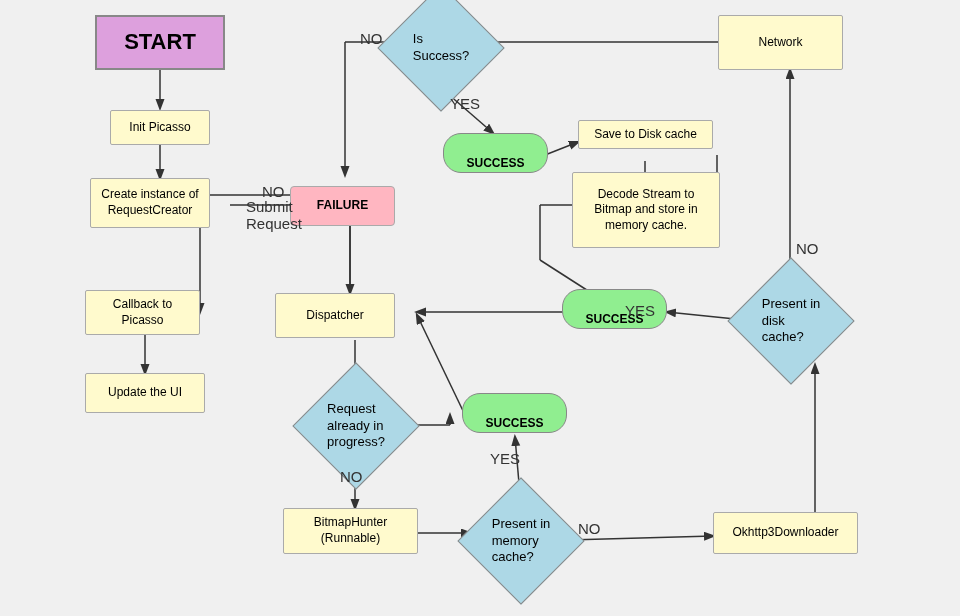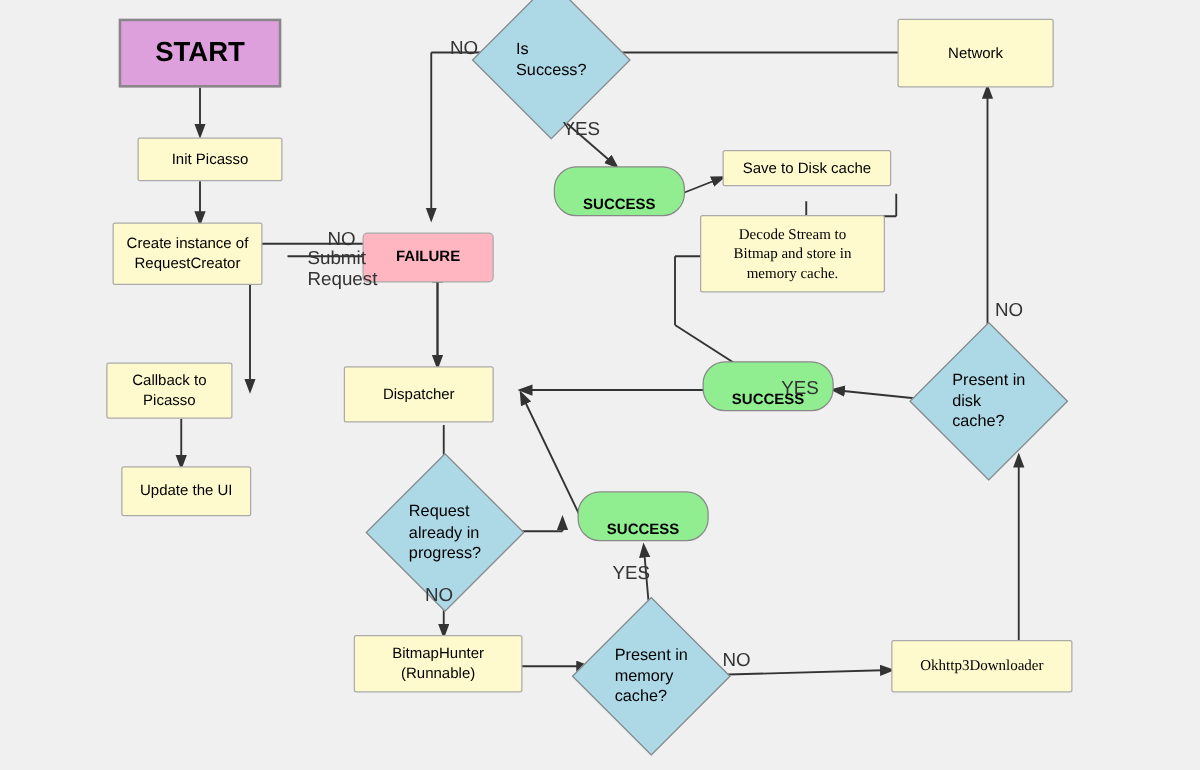--- a/index.html
+++ b/index.html
@@ -150,33 +150,33 @@
       <marker id="arrow" markerWidth="8" markerHeight="8" refX="6" refY="3" orient="auto">
         <path d="M0,0 L0,6 L8,3 z" fill="#333"></path>
       </marker>
     </defs>
   </svg>
 
   <div class="node rect-purple" style="left:95px;top:15px;width:130px;height:55px;">
     <span>START</span>
   </div>
 
-  <div class="node rect-yellow" style="left:110px;top:110px;width:116px;height:35px;">
+  <div class="node rect-yellow" style="left:110px;top:110px;width:100px;height:35px;">
     <span>Init Picasso</span>
   </div>
 
   <div class="node rect-yellow" style="left:90px;top:178px;width:120px;height:50px;">
     <span>Create instance of<br>RequestCreator</span>
   </div>
 
-  <div class="node rect-yellow" style="left:85px;top:290px;width:101px;height:45px;">
+  <div class="node rect-yellow" style="left:85px;top:290px;width:115px;height:45px;">
     <span>Callback to<br>Picasso</span>
   </div>
 
-  <div class="node rect-yellow" style="left:85px;top:373px;width:104px;height:40px;margin-left:12px;">
+  <div class="node rect-yellow" style="left:85px;top:373px;width:120px;height:40px;">
     <span>Update the UI</span>
   </div>
 
   <div class="node rect-yellow" style="left:275px;top:293px;width:120px;height:45px;">
     <span>Dispatcher</span>
   </div>
 
   <div class="node rect-red" style="left:290px;top:175px;width:105px;height:40px;">
     <span>FAILURE</span>
   </div>
@@ -190,33 +190,33 @@
   </div>
 
   <div class="node rect-green" style="left:462px;top:393px;width:105px;height:40px;">
     <span>SUCCESS</span>
   </div>
 
   <div class="node rect-yellow" style="left:578px;top:120px;width:135px;height:29px;">
     <span>Save to Disk cache</span>
   </div>
 
-  <div class="node rect-yellow" style="left:560px;top:172px;width:148px;height:62px;font-family:Liberation Serif, serif;">
+  <div class="node rect-yellow" style="left:572px;top:172px;width:148px;height:76px;">
     <span>Decode Stream to<br>Bitmap and store in<br>memory cache.</span>
   </div>
 
   <div class="node rect-yellow" style="left:283px;top:508px;width:135px;height:46px;">
     <span>BitmapHunter<br>(Runnable)</span>
   </div>
 
   <div class="node rect-yellow" style="left:718px;top:15px;width:125px;height:55px;">
     <span>Network</span>
   </div>
 
-  <div class="node rect-yellow" style="left:713px;top:512px;width:145px;height:42px;font-family:Liberation Serif, serif;">
+  <div class="node rect-yellow" style="left:713px;top:512px;width:145px;height:42px;">
     <span>Okhttp3Downloader</span>
   </div>
 
   <div style="position:absolute;left:393px;top:0px;width:96px;height:96px;">
     <div class="diamond" style="left:3px;top:3px;"></div>
   </div>
   <div class="diamond-label" style="left:393px;top:3px;width:96px;height:90px;">
     <span>Is<br>Success?</span>
   </div>
 

